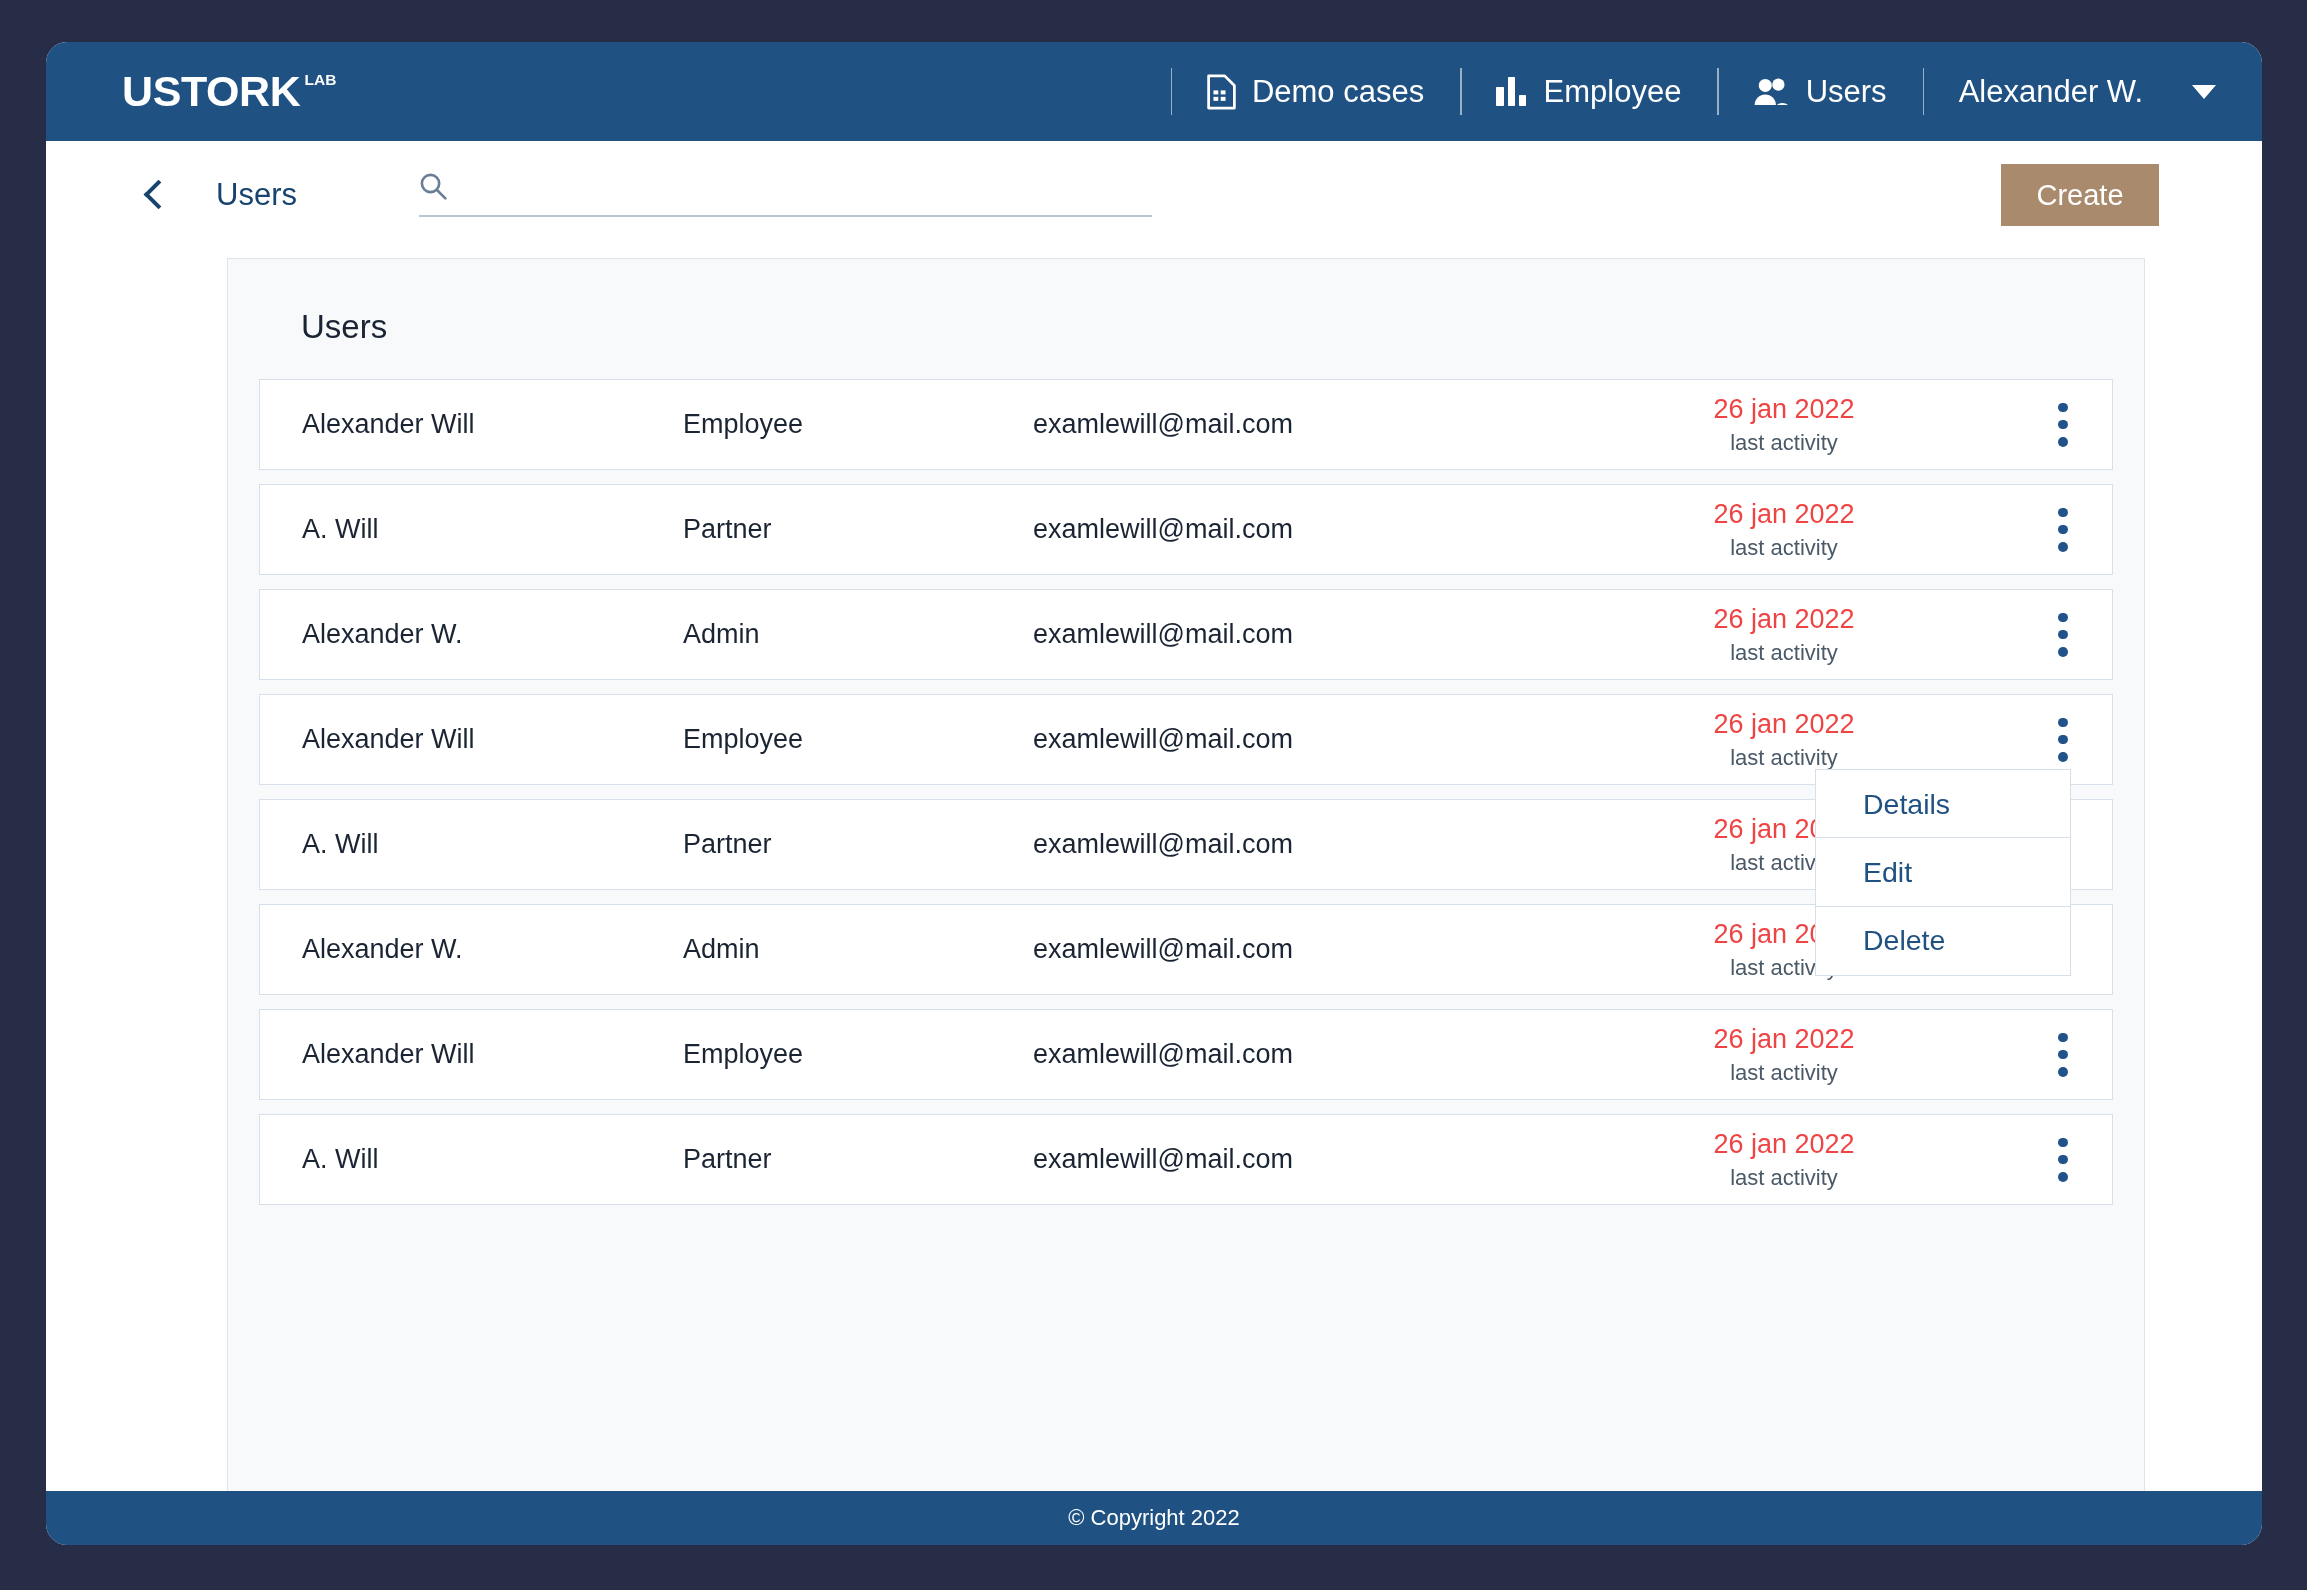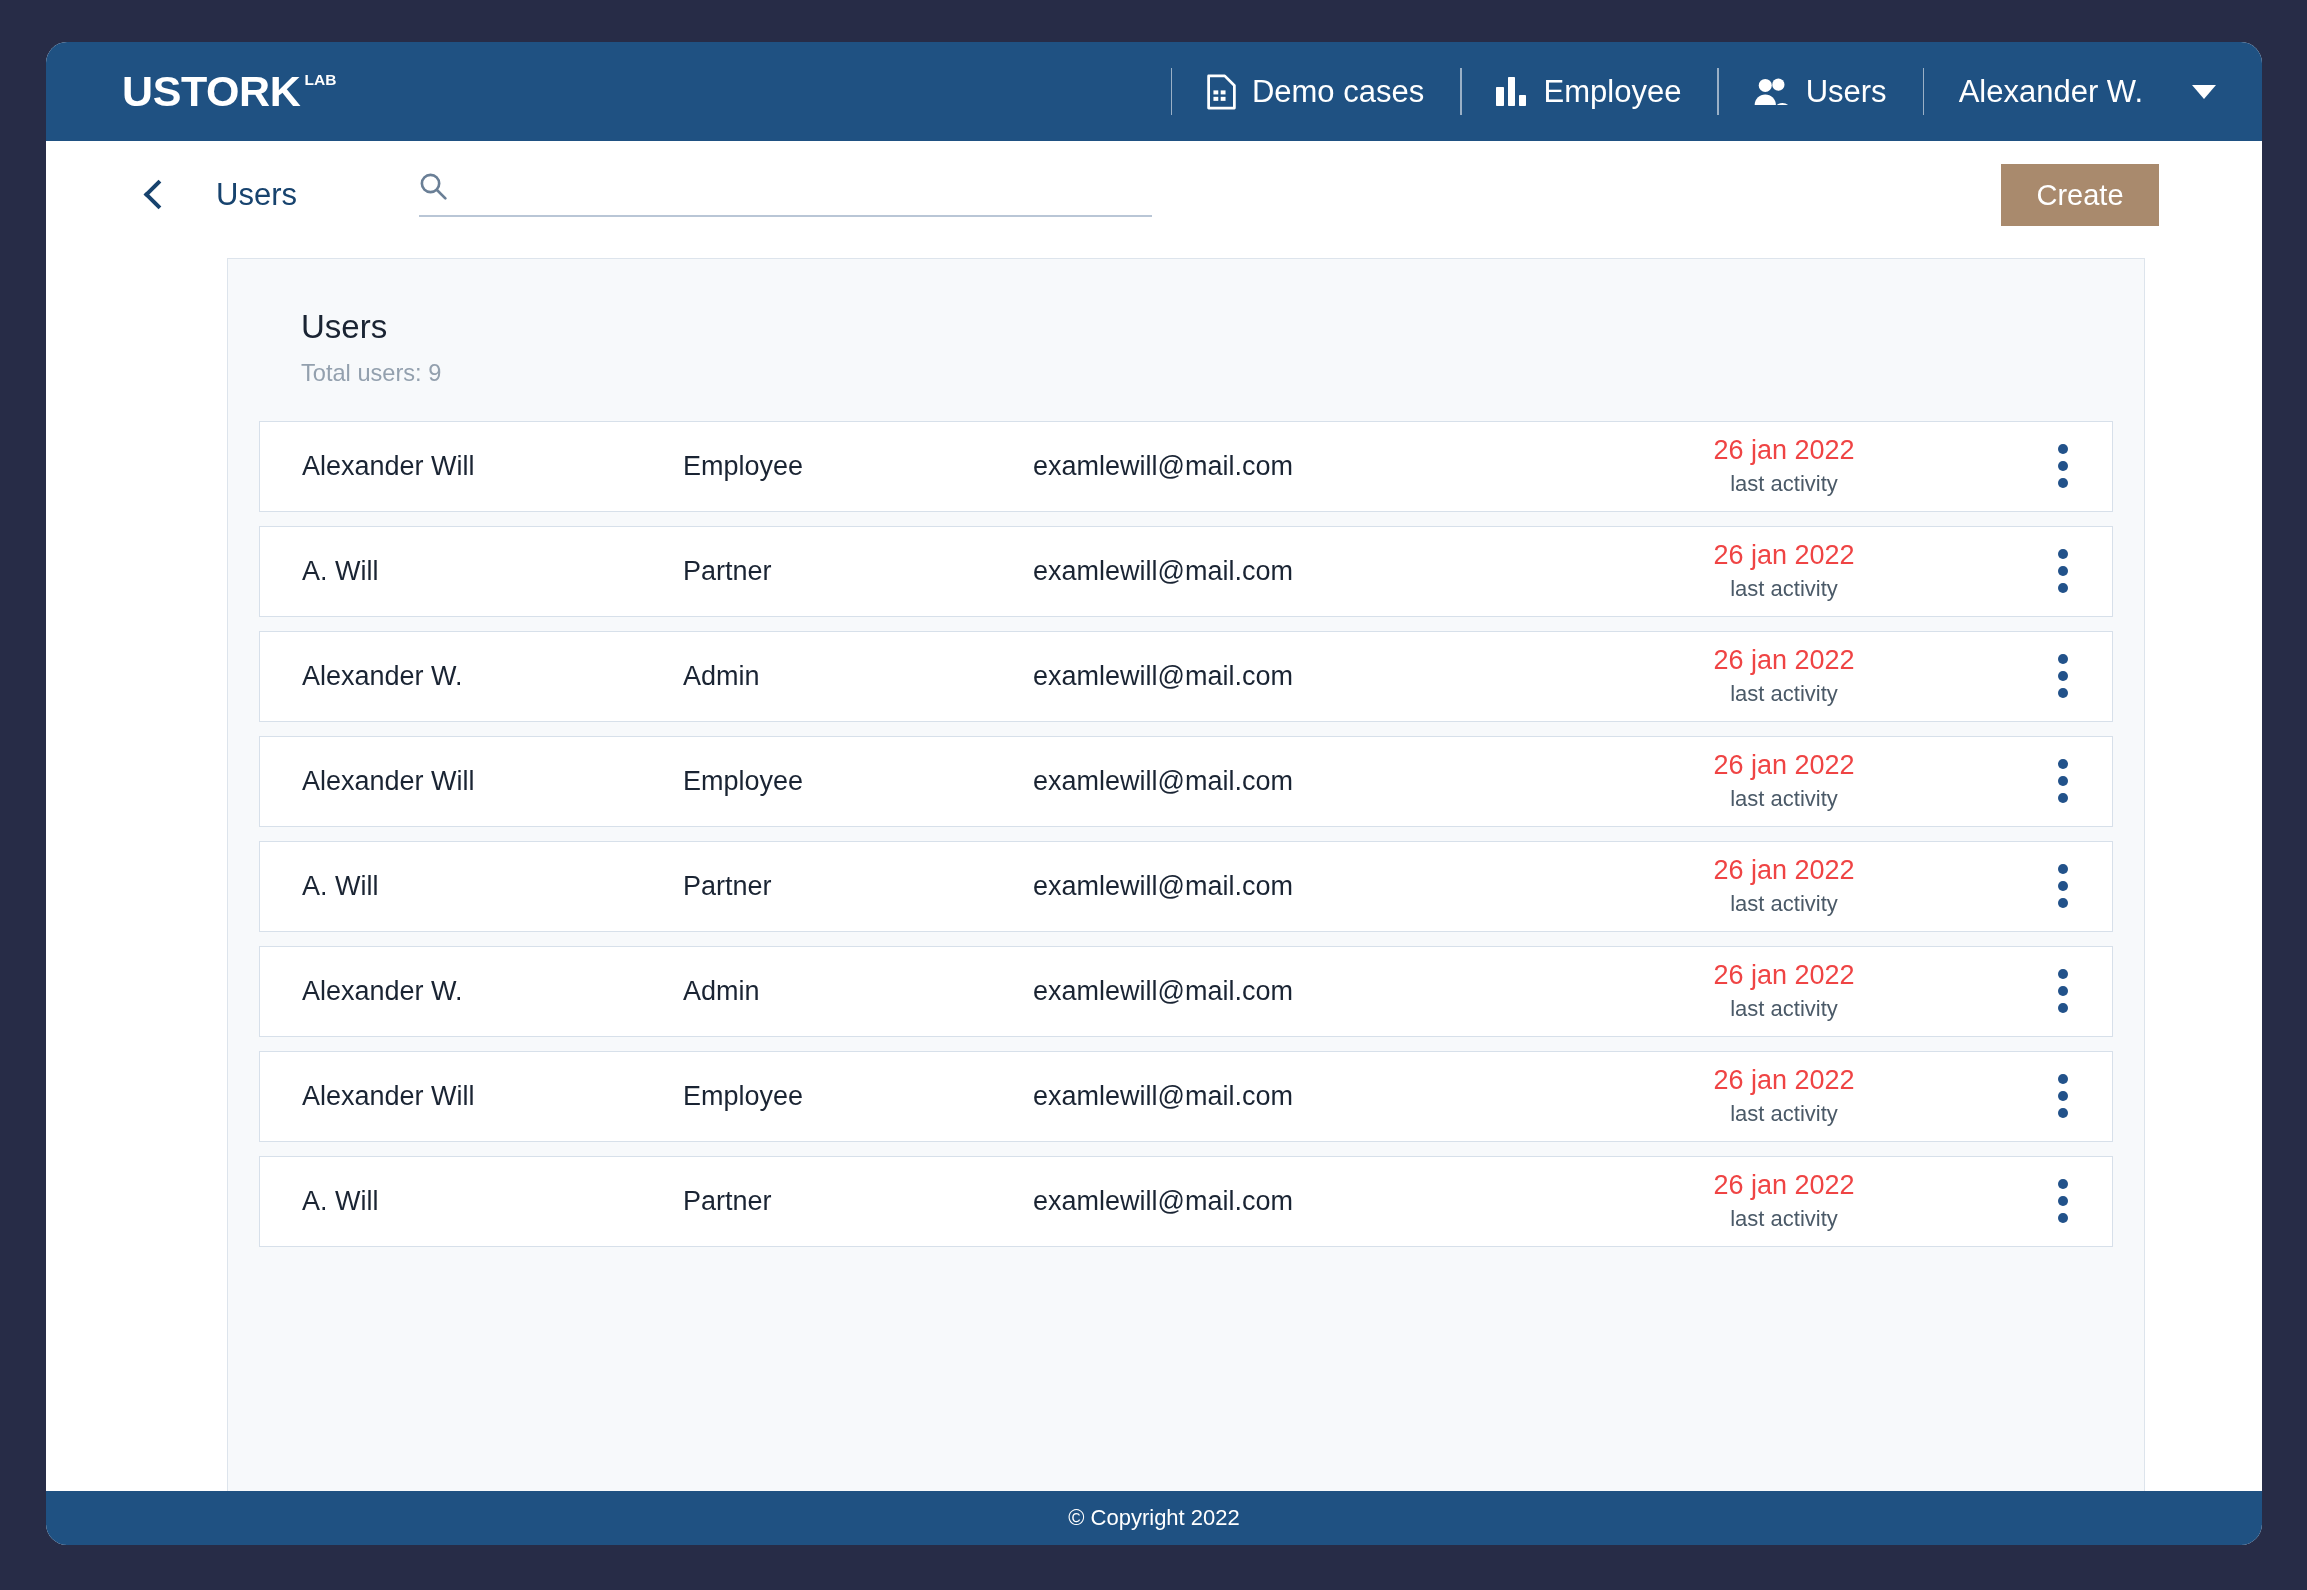--- a/index.html
+++ b/index.html
@@ -361,21 +361,20 @@
 
     <button class="create-btn">Create</button>
   </div>
 
   <div class="body-area">
 
     <div class="panel">
 
       <div class="panel-head">
         <div class="panel-title">Users</div>
-        <div class="panel-sub">Total users: 9</div>
       </div>
 
       <div class="rows" id="rows-container">
           <div class="row">
             <div class="cell-name">Alexander Will</div>
             <div class="cell-role">Employee</div>
             <div class="cell-email">examlewill@mail.com</div>
             <div class="cell-date">
               <div class="date-main">26 jan 2022</div>
               <div class="date-sub">last activity</div>
@@ -497,20 +496,25 @@
                 <span></span>
                 <span></span>
                 <span></span>
               </span>
             </div>
           </div>
         </div>
 
     </div>
 
+    <div class="context-menu" id="context-menu">
+        <div class="menu-item">Details</div>
+        <div class="menu-item">Edit</div>
+        <div class="menu-item">Delete</div>
+      </div>
 
   </div>
 
   <div class="footer">
     <span>© Copyright 2022</span>
   </div>
 
 </div>
 
 

